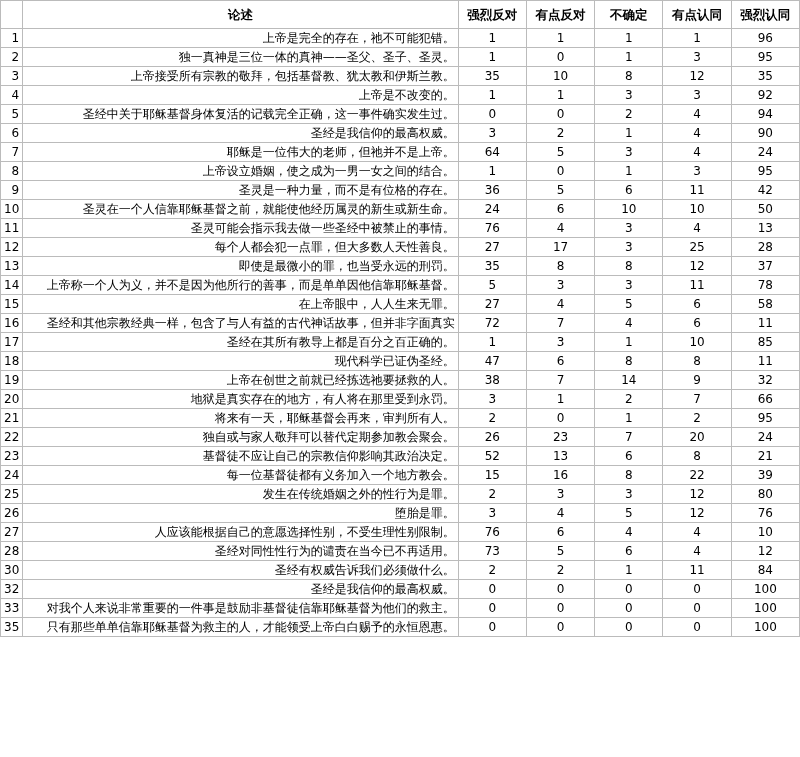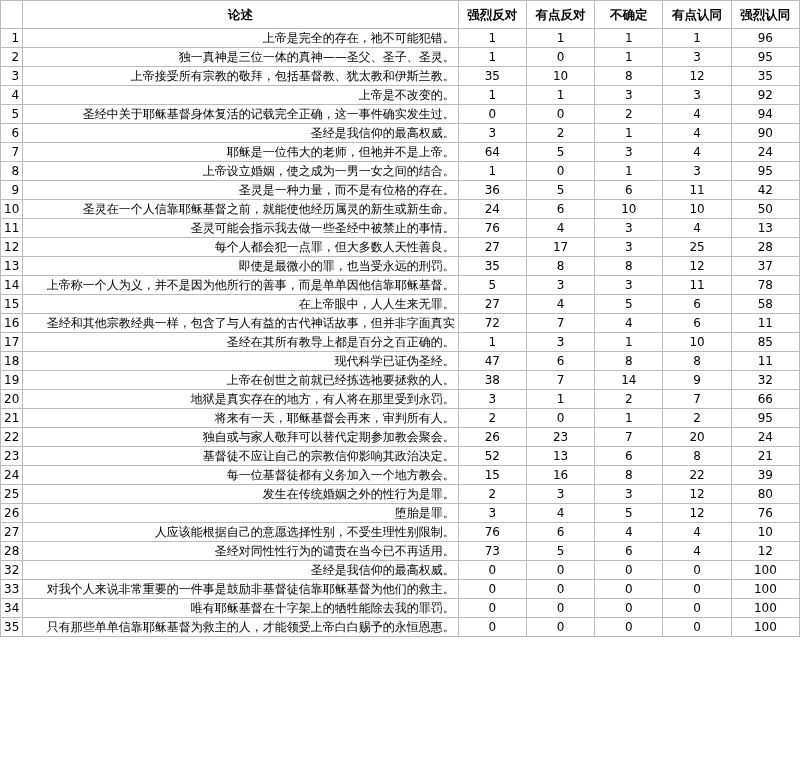--- a/index.html
+++ b/index.html
@@ -327,40 +327,40 @@
       <tr>
         <td class="idx">28</td>
         <td class="stm">圣经对同性性行为的谴责在当今已不再适用。</td>
         <td class="val">73</td>
         <td class="val">5</td>
         <td class="val">6</td>
         <td class="val">4</td>
         <td class="val">12</td>
       </tr>
       <tr>
+        <td class="idx">30</td>
+        <td class="stm">圣经有权威告诉我们必须做什么。</td>
+        <td class="val">2</td>
+        <td class="val">2</td>
+        <td class="val">1</td>
+        <td class="val">11</td>
+        <td class="val">84</td>
+      </tr>
+      <tr>
         <td class="idx">32</td>
         <td class="stm">圣经是我信仰的最高权威。</td>
         <td class="val">0</td>
         <td class="val">0</td>
         <td class="val">0</td>
         <td class="val">0</td>
         <td class="val">100</td>
       </tr>
       <tr>
         <td class="idx">33</td>
         <td class="stm">对我个人来说非常重要的一件事是鼓励非基督徒信靠耶稣基督为他们的救主。</td>
-        <td class="val">0</td>
-        <td class="val">0</td>
-        <td class="val">0</td>
-        <td class="val">0</td>
-        <td class="val">100</td>
-      </tr>
-      <tr>
-        <td class="idx">34</td>
-        <td class="stm">唯有耶稣基督在十字架上的牺牲能除去我的罪罚。</td>
         <td class="val">0</td>
         <td class="val">0</td>
         <td class="val">0</td>
         <td class="val">0</td>
         <td class="val">100</td>
       </tr>
       <tr>
         <td class="idx">35</td>
         <td class="stm">只有那些单单信靠耶稣基督为救主的人，才能领受上帝白白赐予的永恒恩惠。</td>
         <td class="val">0</td>

